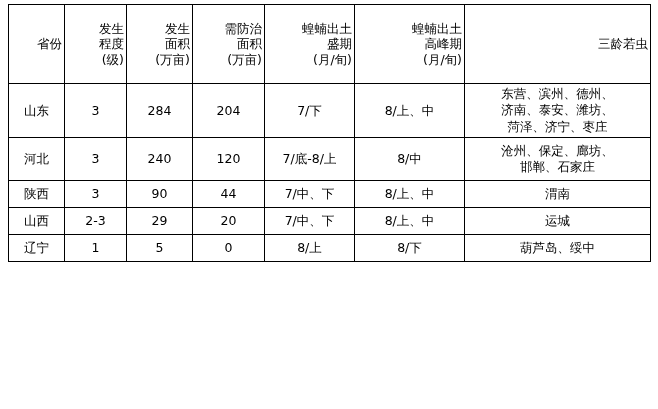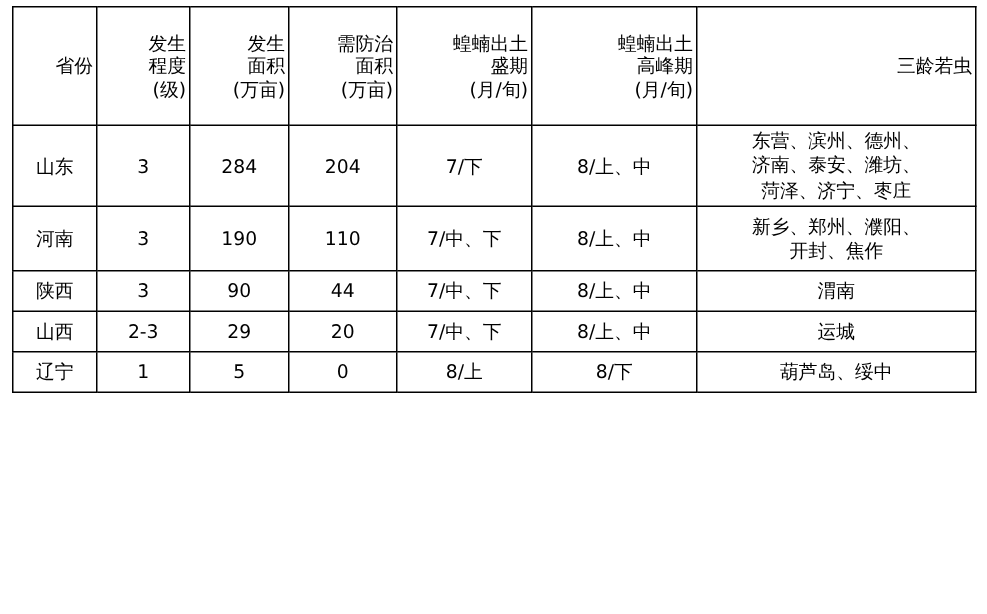--- a/index.html
+++ b/index.html
@@ -119,28 +119,28 @@
           <td>3</td>
           <td>284</td>
           <td>204</td>
           <td>7/下</td>
           <td>8/上、中</td>
           <td class="region">东营、滨州、德州、
 济南、泰安、潍坊、
 菏泽、济宁、枣庄</td>
         </tr>
         <tr class="tall">
-          <td>河南</td>
+          <td>河北</td>
           <td>3</td>
-          <td>190</td>
-          <td>110</td>
-          <td>7/中、下</td>
-          <td>8/上、中</td>
-          <td class="region">新乡、郑州、濮阳、
-开封、焦作</td>
+          <td>240</td>
+          <td>120</td>
+          <td>7/底-8/上</td>
+          <td>8/中</td>
+          <td class="region">沧州、保定、廊坊、
+邯郸、石家庄</td>
         </tr>
         <tr>
           <td>陕西</td>
           <td>3</td>
           <td>90</td>
           <td>44</td>
           <td>7/中、下</td>
           <td>8/上、中</td>
           <td class="region">渭南</td>
         </tr>

